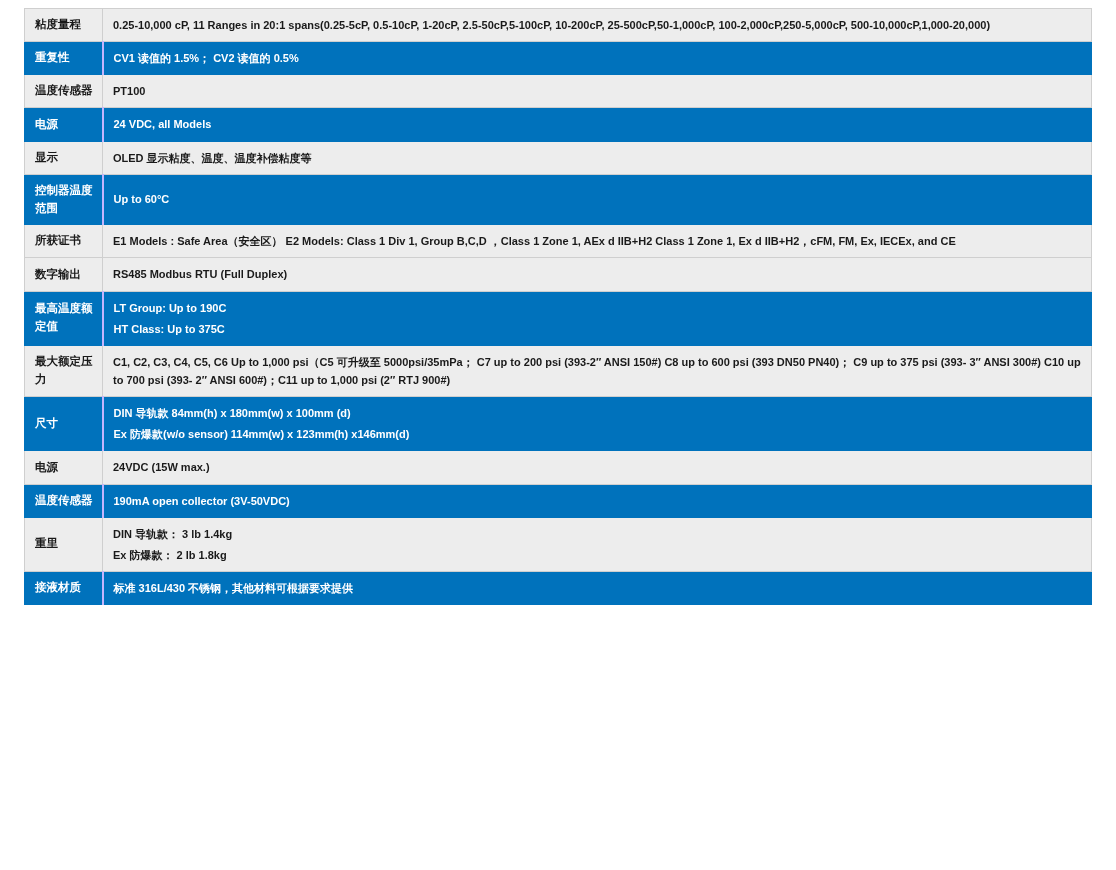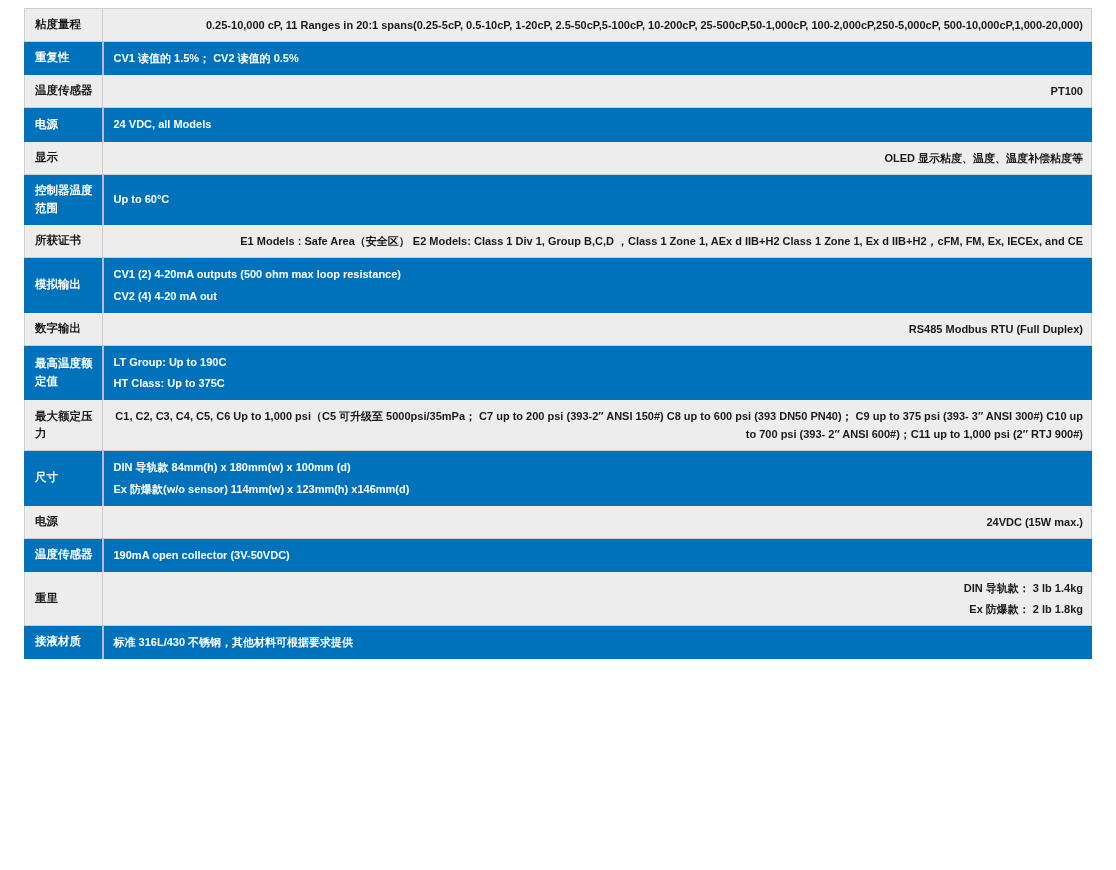--- a/index.html
+++ b/index.html
@@ -44,21 +44,20 @@
     line-height: 1.65;
     font-weight: bold;
   }
   
   tr.row-grey td {
     background: #ededed;
     color: #1a1a1a;
   }
   tr.row-grey td.value-cell {
     font-weight: bold;
-    text-align: right;
   }
   
   tr.row-blue td {
     background: #0072bc;
     color: #ffffff;
     border-color: #0072bc;
   }
   tr.row-blue td.label-cell {
     border-right: 2px solid #c4b5fd;
   }
@@ -113,27 +112,20 @@
           <td class="value-cell">
             <span class="line">Up to 60°C</span>
           </td>
         </tr>
         <tr class="row-grey">
           <td class="label-cell">所获证书</td>
           <td class="value-cell">
             <span class="line">E1 Models : Safe Area（安全区） E2 Models: Class 1 Div 1, Group B,C,D ，Class 1 Zone 1, AEx d IIB+H2    Class 1 Zone 1, Ex d IIB+H2，cFM, FM, Ex, IECEx, and CE</span>
           </td>
         </tr>
-        <tr class="row-blue">
-          <td class="label-cell tall">模拟输出</td>
-          <td class="value-cell tall">
-            <span class="line">CV1 (2) 4-20mA outputs (500 ohm max loop resistance)</span>
-            <span class="line">CV2 (4) 4-20 mA out</span>
-          </td>
-        </tr>
         <tr class="row-grey">
           <td class="label-cell">数字输出</td>
           <td class="value-cell">
             <span class="line">RS485 Modbus RTU (Full Duplex)</span>
           </td>
         </tr>
         <tr class="row-blue">
           <td class="label-cell tall">最高温度额定值</td>
           <td class="value-cell tall">
             <span class="line">LT Group: Up to 190C</span>

